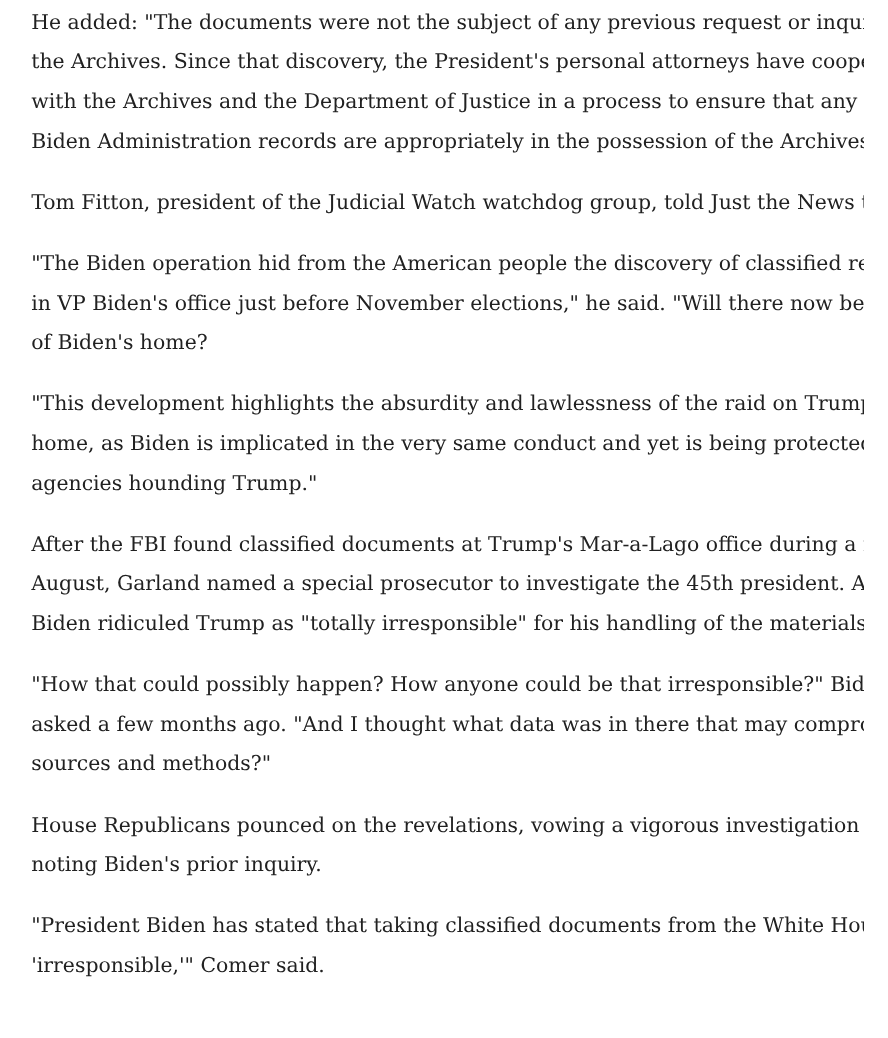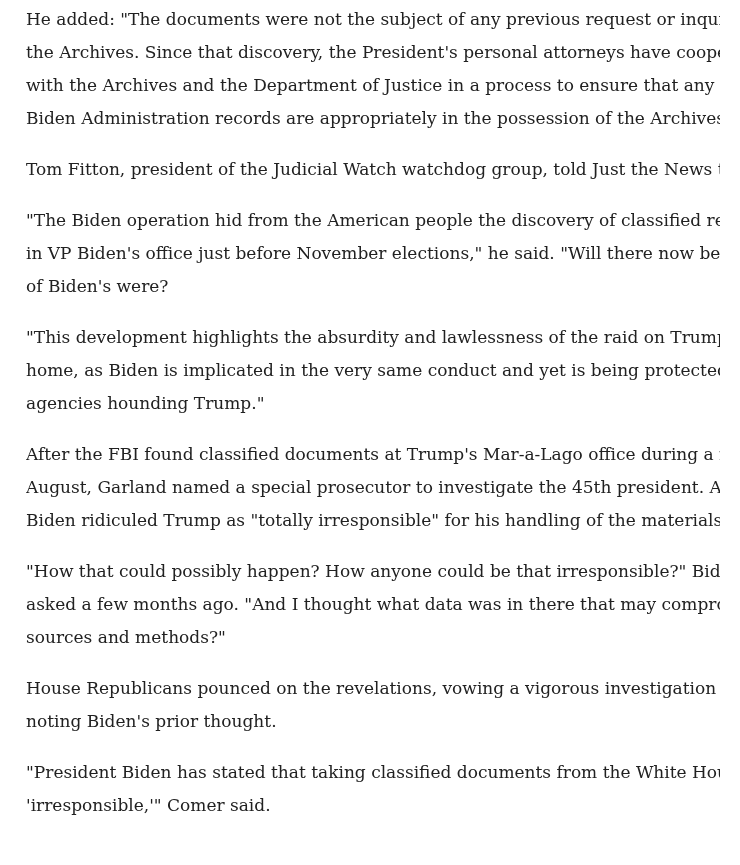--- a/index.html
+++ b/index.html
@@ -39,38 +39,38 @@
       <span class="line">the Archives. Since that discovery, the President's personal attorneys have cooperated</span>
       <span class="line">with the Archives and the Department of Justice in a process to ensure that any Obama-</span>
       <span class="line">Biden Administration records are appropriately in the possession of the Archives."</span>
     </p>
     <p>
       <span class="line">Tom Fitton, president of the Judicial Watch watchdog group, told Just the News the</span>
     </p>
     <p>
       <span class="line">"The Biden operation hid from the American people the discovery of classified records</span>
       <span class="line">in VP Biden's office just before November elections," he said. "Will there now be a raid</span>
-      <span class="line">of Biden's were?</span>
+      <span class="line">of Biden's home?</span>
     </p>
     <p>
       <span class="line">"This development highlights the absurdity and lawlessness of the raid on Trump's</span>
       <span class="line">home, as Biden is implicated in the very same conduct and yet is being protected by the</span>
       <span class="line">agencies hounding Trump."</span>
     </p>
     <p>
       <span class="line">After the FBI found classified documents at Trump's Mar-a-Lago office during a raid in</span>
       <span class="line">August, Garland named a special prosecutor to investigate the 45th president. And</span>
       <span class="line">Biden ridiculed Trump as "totally irresponsible" for his handling of the materials.</span>
     </p>
     <p>
       <span class="line">"How that could possibly happen? How anyone could be that irresponsible?" Biden</span>
       <span class="line">asked a few months ago. "And I thought what data was in there that may compromise</span>
       <span class="line">sources and methods?"</span>
     </p>
     <p>
       <span class="line">House Republicans pounced on the revelations, vowing a vigorous investigation and</span>
-      <span class="line">noting Biden's prior thought.</span>
+      <span class="line">noting Biden's prior inquiry.</span>
     </p>
     <p>
       <span class="line">"President Biden has stated that taking classified documents from the White House is</span>
       <span class="line">'irresponsible,'" Comer said.</span>
     </p>
   </main>
 
 </body></html>

